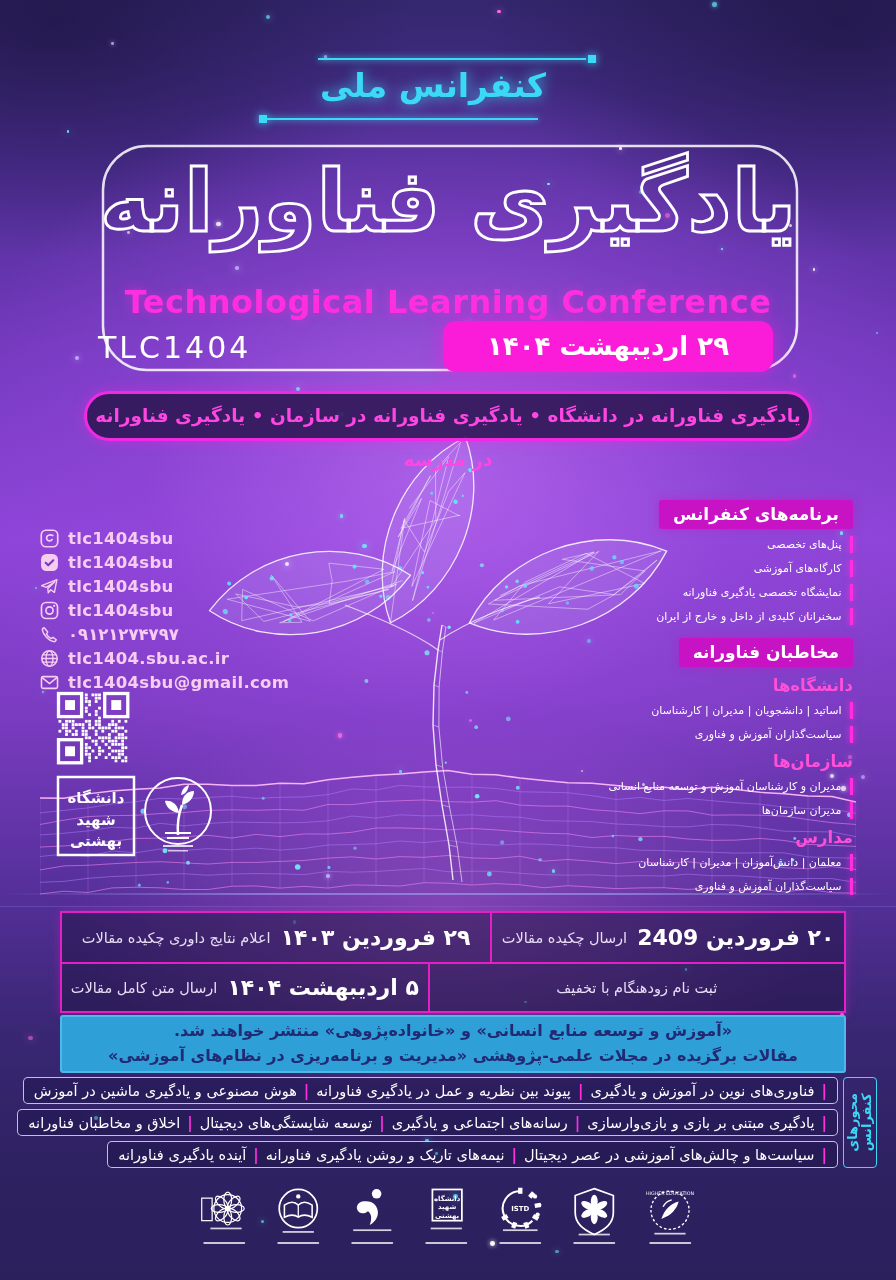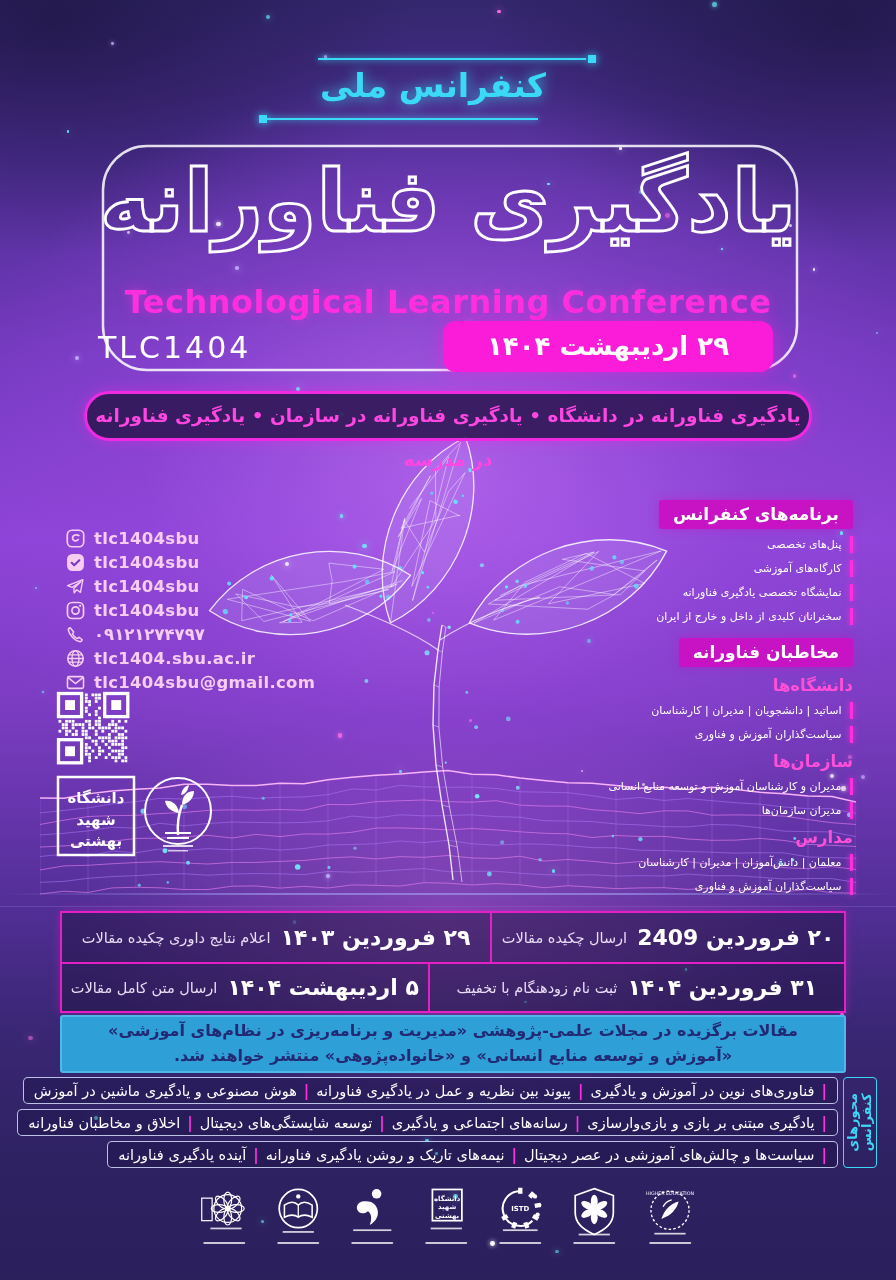--- a/index.html
+++ b/index.html
@@ -26,21 +26,21 @@
   .sub-en{position:absolute;left:60px;top:283px;width:776px;text-align:center;
     color:#ff2fdf;font-size:32px;font-weight:800;letter-spacing:.5px;text-shadow:0 0 12px rgba(255,47,223,.45);}
   .code{position:absolute;left:98px;top:330px;color:#ffffff;font-size:30px;font-weight:500;letter-spacing:3px;}
   .date-pill{position:absolute;left:443px;top:321px;width:330px;height:51px;border-radius:13px;
     background:#fb1cda;box-shadow:0 0 18px rgba(251,28,218,.55);
     color:#ffffff;font-size:26px;font-weight:700;direction:rtl;text-align:center;line-height:51px;}
   .tracks{position:absolute;left:84px;top:391px;width:728px;height:50px;border-radius:25px;
     border:3px solid #ef2ae0;background:rgba(44,22,82,.88);box-shadow:0 0 14px rgba(239,42,224,.45);
     color:#ff46e2;font-size:18.5px;font-weight:700;direction:rtl;text-align:center;line-height:44px;}
   
-  .contact{position:absolute;left:66px;top:529px;display:flex;flex-direction:column;gap:5px;}
+  .contact{position:absolute;left:40px;top:529px;display:flex;flex-direction:column;gap:5px;}
   .c-row{display:flex;align-items:center;gap:9px;height:19px;}
   .c-ic{width:19px;height:19px;flex:0 0 19px;}
   .c-ic svg{width:19px;height:19px;}
   .c-tx{color:#f6cdf1;font-size:16.5px;font-weight:600;letter-spacing:.3px;white-space:nowrap;}
   
   .sec-h{background:#c813c4;color:#ffffff;font-size:17px;font-weight:700;direction:rtl;
     padding:4px 14px 5px;border-radius:3px;box-shadow:0 0 10px rgba(200,19,196,.5);}
   .r-col{position:absolute;right:43px;display:flex;flex-direction:column;align-items:flex-end;}
   .r-item{display:flex;flex-direction:row-reverse;align-items:center;gap:8px;margin-top:7px;}
   .r-bar{width:3.5px;height:17px;background:#ff2fdf;box-shadow:0 0 6px #ff2fdf;}
@@ -746,33 +746,32 @@
           <span class="t-date">۲۰ فروردین 2409</span>
           <span class="t-label">ارسال چکیده مقالات</span>
         </div>
         <div class="t-cell">
           <span class="t-date">۲۹ فروردین ۱۴۰۳</span>
           <span class="t-label">اعلام نتایج داوری چکیده مقالات</span>
         </div>
       </div>
       <div class="t-row" style="grid-template-columns: 53% 47%;">
         <div class="t-cell">
-          <span class="t-date">۳۱ فروردین ۱۴۰۴</span>
           <span class="t-label">ثبت نام زودهنگام با تخفیف</span>
         </div>
         <div class="t-cell">
           <span class="t-date">۵ اردیبهشت ۱۴۰۴</span>
           <span class="t-label">ارسال متن کامل مقالات</span>
         </div>
       </div>
     </div>
 
   <div class="note">
+    <div>«آموزش و توسعه منابع انسانی» و «خانواده‌پژوهی» منتشر خواهند شد.</div>
     <div>مقالات برگزیده در مجلات علمی-پژوهشی «مدیریت و برنامه‌ریزی در نظام‌های آموزشی»</div>
-    <div>«آموزش و توسعه منابع انسانی» و «خانواده‌پژوهی» منتشر خواهند شد.</div>
   </div>
 
   <div class="topics" id="topics">
       <div class="topic-row">
         <span class="sep lead">|</span>
         <span class="topic-tx">فناوری‌های نوین در آموزش و یادگیری</span>
         <span class="sep">|</span>
         <span class="topic-tx">پیوند بین نظریه و عمل در یادگیری فناورانه</span>
         <span class="sep">|</span>
         <span class="topic-tx">هوش مصنوعی و یادگیری ماشین در آموزش</span>

